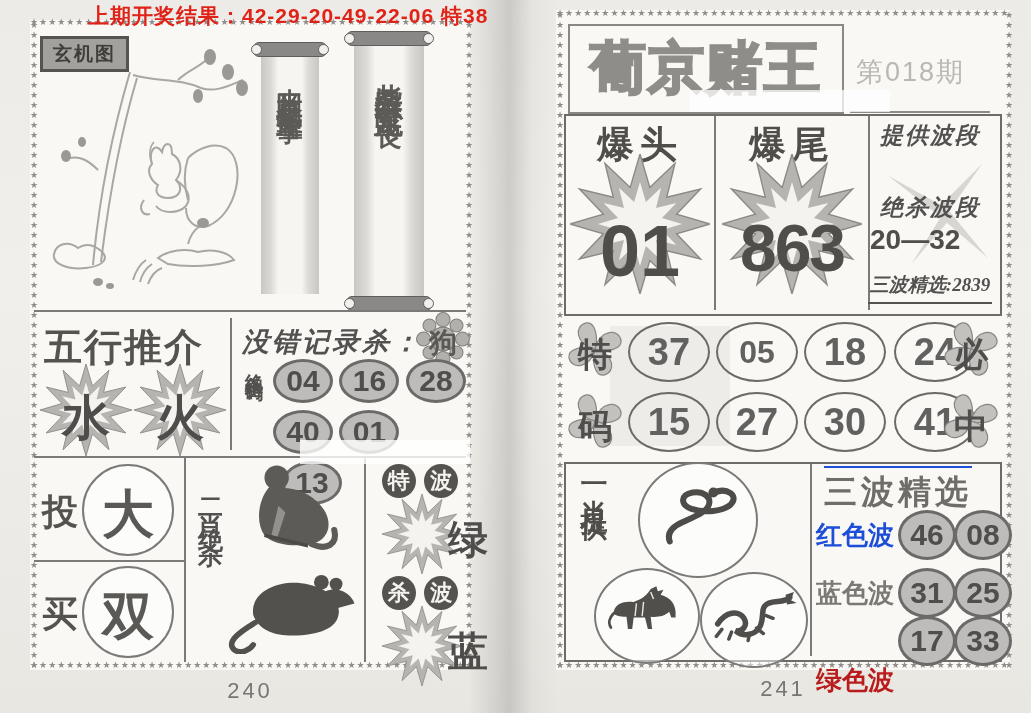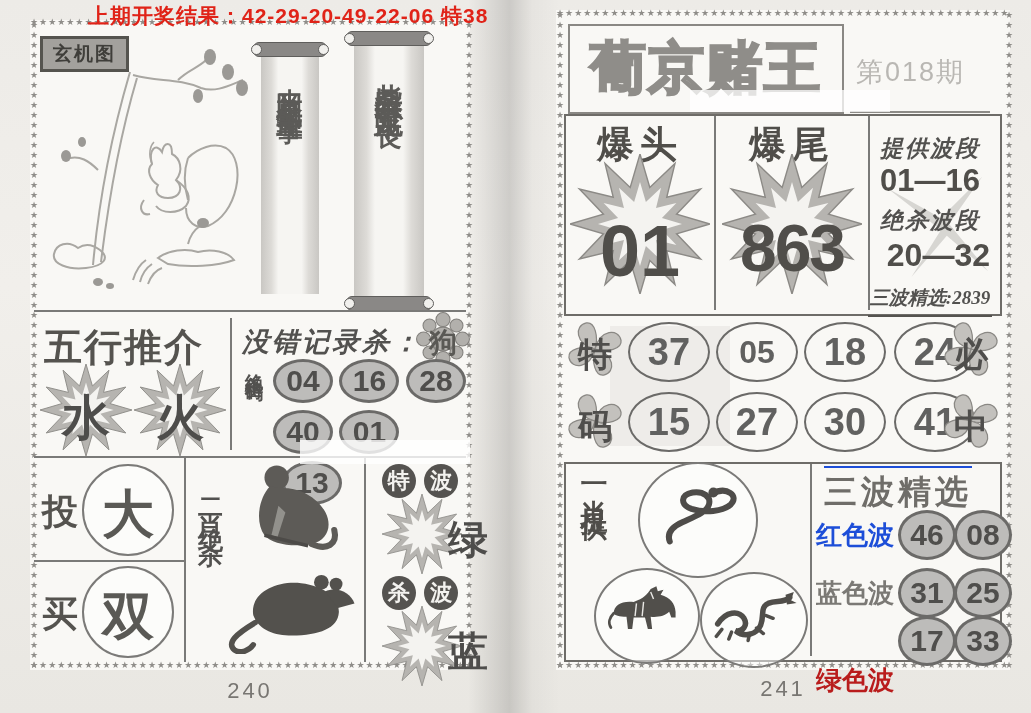--- a/index.html
+++ b/index.html
@@ -242,28 +242,27 @@
         <div style="position:absolute;left:0;right:0;top:4px;text-align:center;font-size:37px;font-weight:bold;color:#504e4a;letter-spacing:6px;">爆尾</div>
         <div class="blast" style="left:6px;top:38px;width:140px;height:140px;">
           <svg viewBox="0 0 100 100">
               <polygon fill="#b6b4b0" stroke="#8c8a86" stroke-width="1" points="100,50 76.1,57 93.3,75 69.1,69.1 75,93.3 57,76.1 50,100 43,76.1 25,93.3 30.9,69.1 6.7,75 23.9,57 0,50 23.9,43 6.7,25 30.9,30.9 25,6.7 43,23.9 50,0 57,23.9 75,6.7 69.1,30.9 93.3,25 76.1,43"></polygon>
               <polygon fill="#f4f3f0" transform="translate(20,20) scale(0.6)" points="100,50 76.1,57 93.3,75 69.1,69.1 75,93.3 57,76.1 50,100 43,76.1 25,93.3 30.9,69.1 6.7,75 23.9,57 0,50 23.9,43 6.7,25 30.9,30.9 25,6.7 43,23.9 50,0 57,23.9 75,6.7 69.1,30.9 93.3,25 76.1,43"></polygon>
             </svg>
           <span class="bchar" style="top:56px;font-size:66px;color:#504e4a;letter-spacing:-2px;">863</span>
         </div>
       </div>
 
-      <div style="position:absolute;left:304px;top:13px;width:120px;height:194px;">
+      <div style="position:absolute;left:304px;top:0;width:120px;height:194px;">
         <svg viewBox="0 0 100 100" style="position:absolute;left:6px;top:20px;width:118px;height:150px;opacity:.35;">
           <path d="M10,20 L55,55 L30,95 L60,60 L95,90 L62,50 L90,10 L55,45 Z" fill="#9a9894"></path>
         </svg>
         <div class="serifb" style="position:absolute;left:0;right:0;top:4px;text-align:center;font-size:23px;font-style:italic;letter-spacing:2px;">提供波段</div>
-        <div style="position:absolute;left:0;right:0;top:34px;text-align:center;font-size:31px;font-weight:bold;color:#504e4a;">01—16</div>
         <div class="serifb" style="position:absolute;left:0;right:0;top:76px;text-align:center;font-size:23px;font-style:italic;letter-spacing:2px;">绝杀波段</div>
-        <div style="position:absolute;left:0;right:0;top:108px;text-align:right;font-size:32px;font-weight:bold;color:#504e4a;">20—32</div>
+        <div style="position:absolute;left:0;right:0;top:108px;text-align:left;font-size:28px;font-weight:bold;color:#504e4a;">20—32</div>
         <div class="serifb" style="position:absolute;left:-2px;right:-2px;top:156px;text-align:center;font-size:19px;font-style:italic;
                     border-bottom:2px solid #55534f;padding-bottom:4px;">三波精选:2839</div>
       </div>
     </div>
 
     <div style="position:absolute;left:8px;top:306px;width:434px;height:144px;">
       <div class="shade" style="left:46px;top:10px;width:120px;height:120px;"></div>
       <div class="pinwrap" style="left:0px;top:2px;width:62px;height:62px;">
         <svg viewBox="0 0 100 100">
             <g fill="#c3c1bd" stroke="#8a8884" stroke-width="2">

